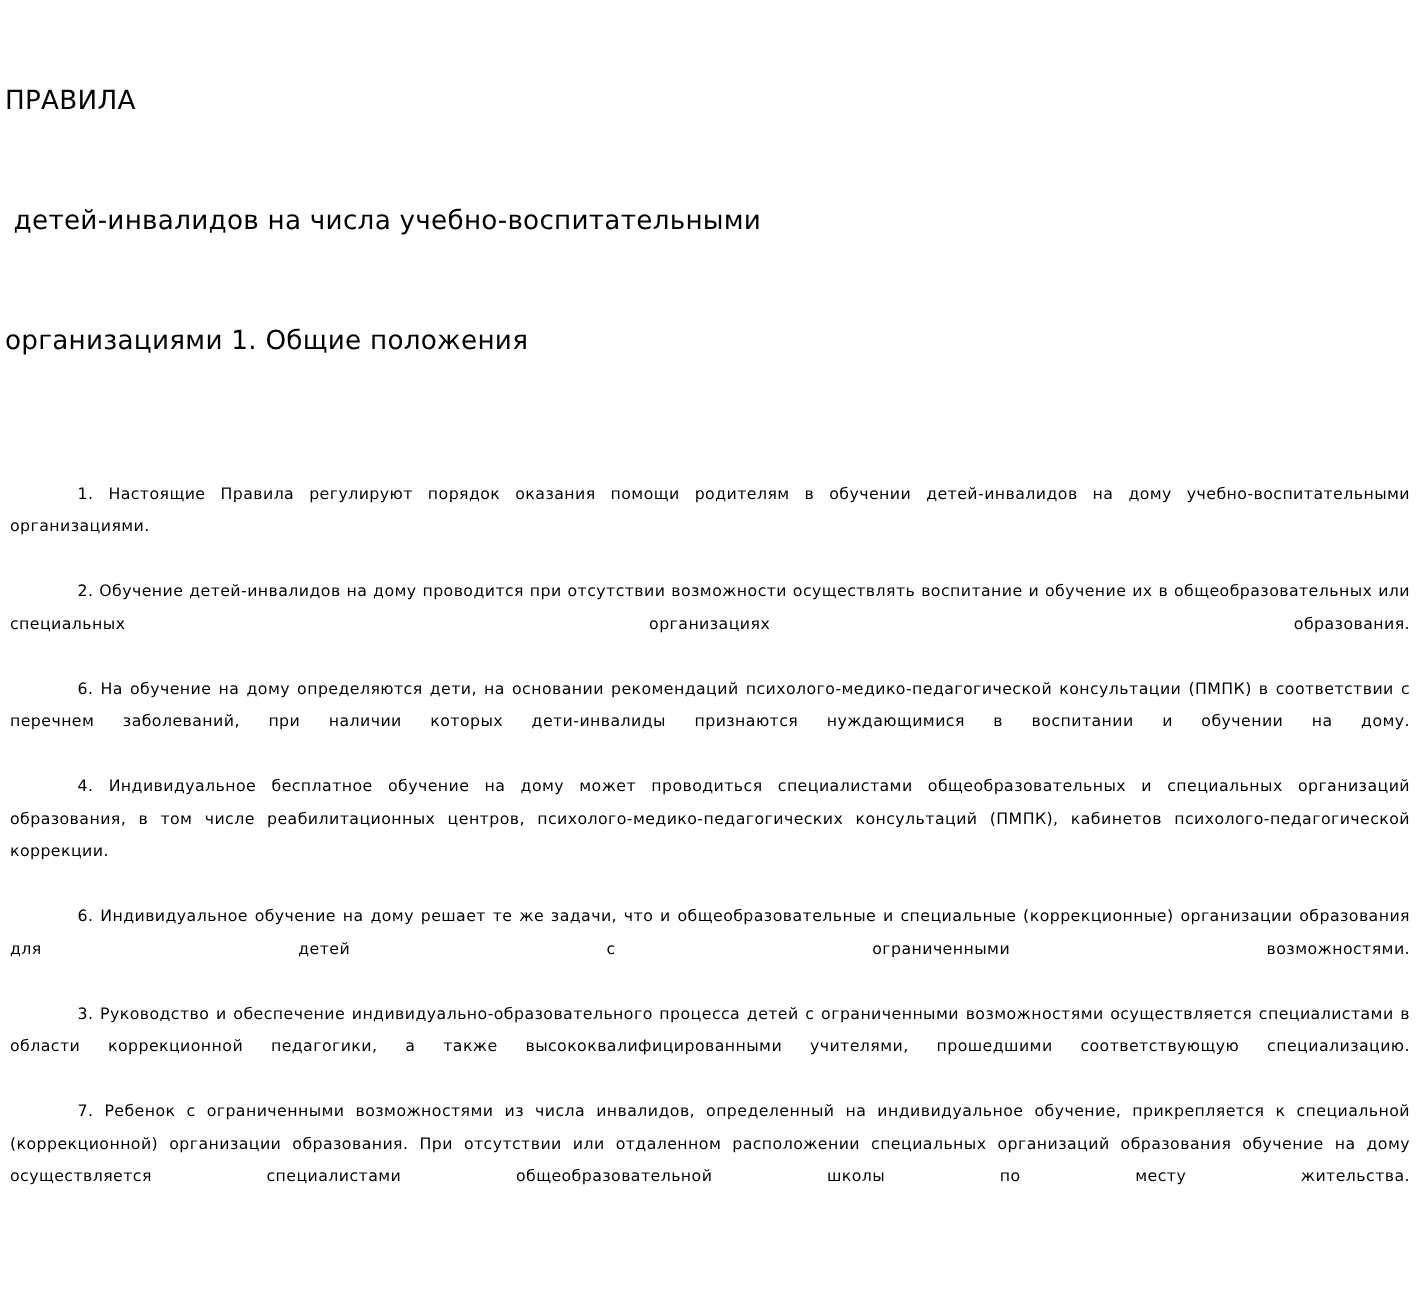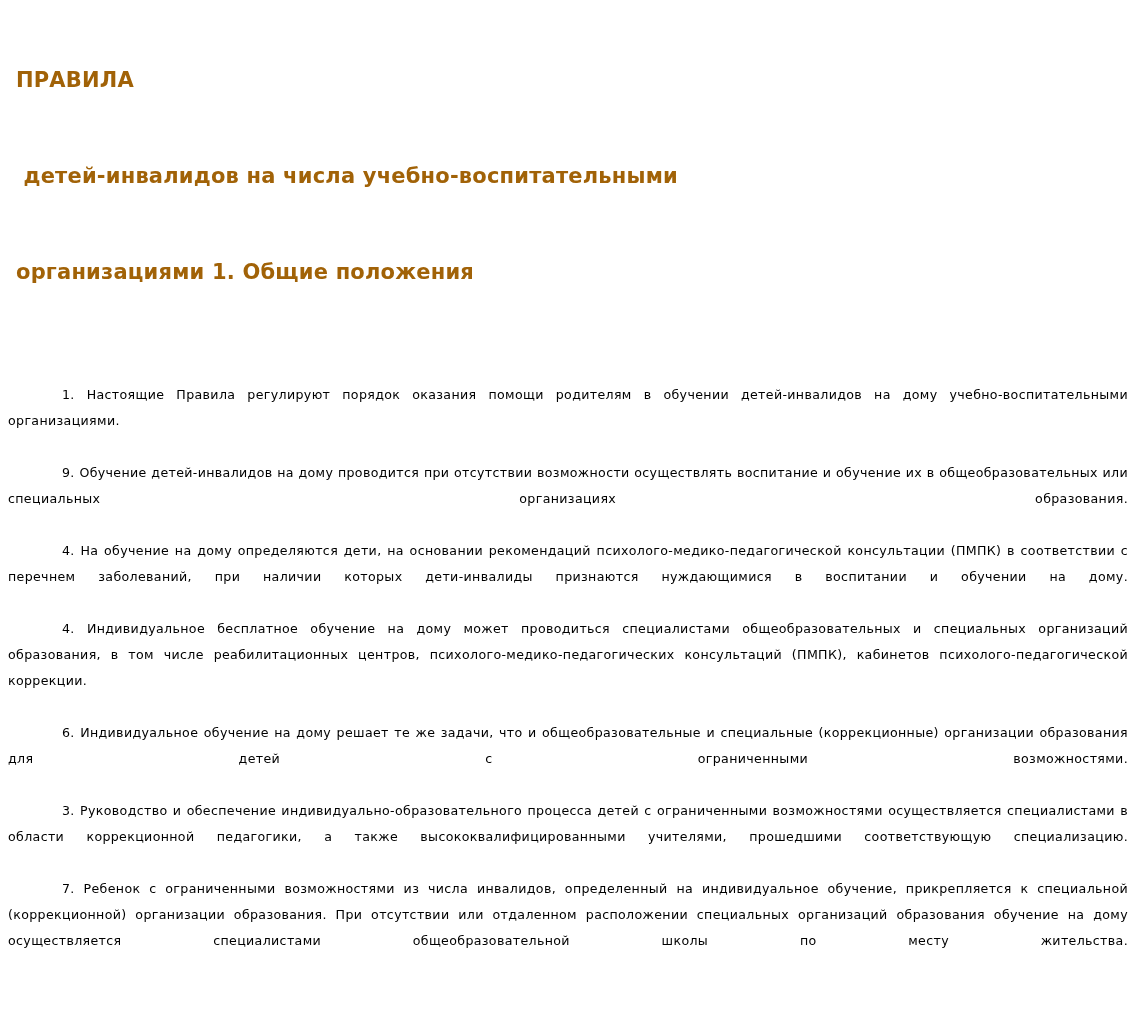--- a/index.html
+++ b/index.html
@@ -19,26 +19,26 @@
   .page {
     position: relative;
     width: 1136px;
     height: 1034px;
     padding: 0;
     box-sizing: border-box;
     background: #ffffff;
   }
   .doc-title {
     margin: 0;
-    padding: 0 16px;
+    padding: 0 4px;
     font-family: "DejaVu Sans", sans-serif;
-    font-weight: bold;
+    font-weight: normal;
     font-size: 21px;
     line-height: 32px;
-    color: #a16207;
+    color: #000000;
     letter-spacing: 0.2px;
     white-space: pre;
   }
   .doc-title .title-line {
     display: block;
     white-space: pre;
   }
   .body-block {
     padding: 0 8px 0 8px;
     font-family: "DejaVu Sans", sans-serif;
@@ -74,22 +74,22 @@
   <h1 class="doc-title">
     <span class="title-line">ПРАВИЛА</span>
     <span class="title-line"> детей-инвалидов на числа учебно-воспитательными</span>
     <span class="title-line">организациями 1. Общие положения</span>
   </h1>
 
   <div class="spacer-title"></div>
 
   <div class="body-block">
     <p class="para">1. Настоящие Правила регулируют порядок оказания помощи родителям в обучении детей-инвалидов на дому учебно-воспитательными организациями.</p>
-    <p class="para">9. Обучение детей-инвалидов на дому проводится при отсутствии возможности осуществлять воспитание и обучение их в общеобразовательных или специальных организациях образования.</p>
-    <p class="para">4. На обучение на дому определяются дети, на основании рекомендаций психолого-медико-педагогической консультации (ПМПК) в соответствии с перечнем заболеваний, при наличии которых дети-инвалиды признаются нуждающимися в воспитании и обучении на дому.</p>
+    <p class="para">2. Обучение детей-инвалидов на дому проводится при отсутствии возможности осуществлять воспитание и обучение их в общеобразовательных или специальных организациях образования.</p>
+    <p class="para">6. На обучение на дому определяются дети, на основании рекомендаций психолого-медико-педагогической консультации (ПМПК) в соответствии с перечнем заболеваний, при наличии которых дети-инвалиды признаются нуждающимися в воспитании и обучении на дому.</p>
     <p class="para">4. Индивидуальное бесплатное обучение на дому может проводиться специалистами общеобразовательных и специальных организаций образования, в том числе реабилитационных центров, психолого-медико-педагогических консультаций (ПМПК), кабинетов психолого-педагогической коррекции.</p>
     <p class="para">6. Индивидуальное обучение на дому решает те же задачи, что и общеобразовательные  и специальные (коррекционные) организации образования для детей с ограниченными возможностями.</p>
     <p class="para">3. Руководство и обеспечение индивидуально-образовательного процесса детей с ограниченными возможностями осуществляется специалистами в области коррекционной педагогики, а также высококвалифицированными учителями, прошедшими соответствующую специализацию.</p>
     <p class="para">7. Ребенок с ограниченными возможностями из числа инвалидов, определенный на индивидуальное обучение, прикрепляется к специальной (коррекционной) организации образования. При отсутствии или отдаленном расположении специальных организаций образования обучение на дому осуществляется специалистами общеобразовательной школы по месту жительства.</p>
 
   </div>
 
 </div>
 
 </body></html>

